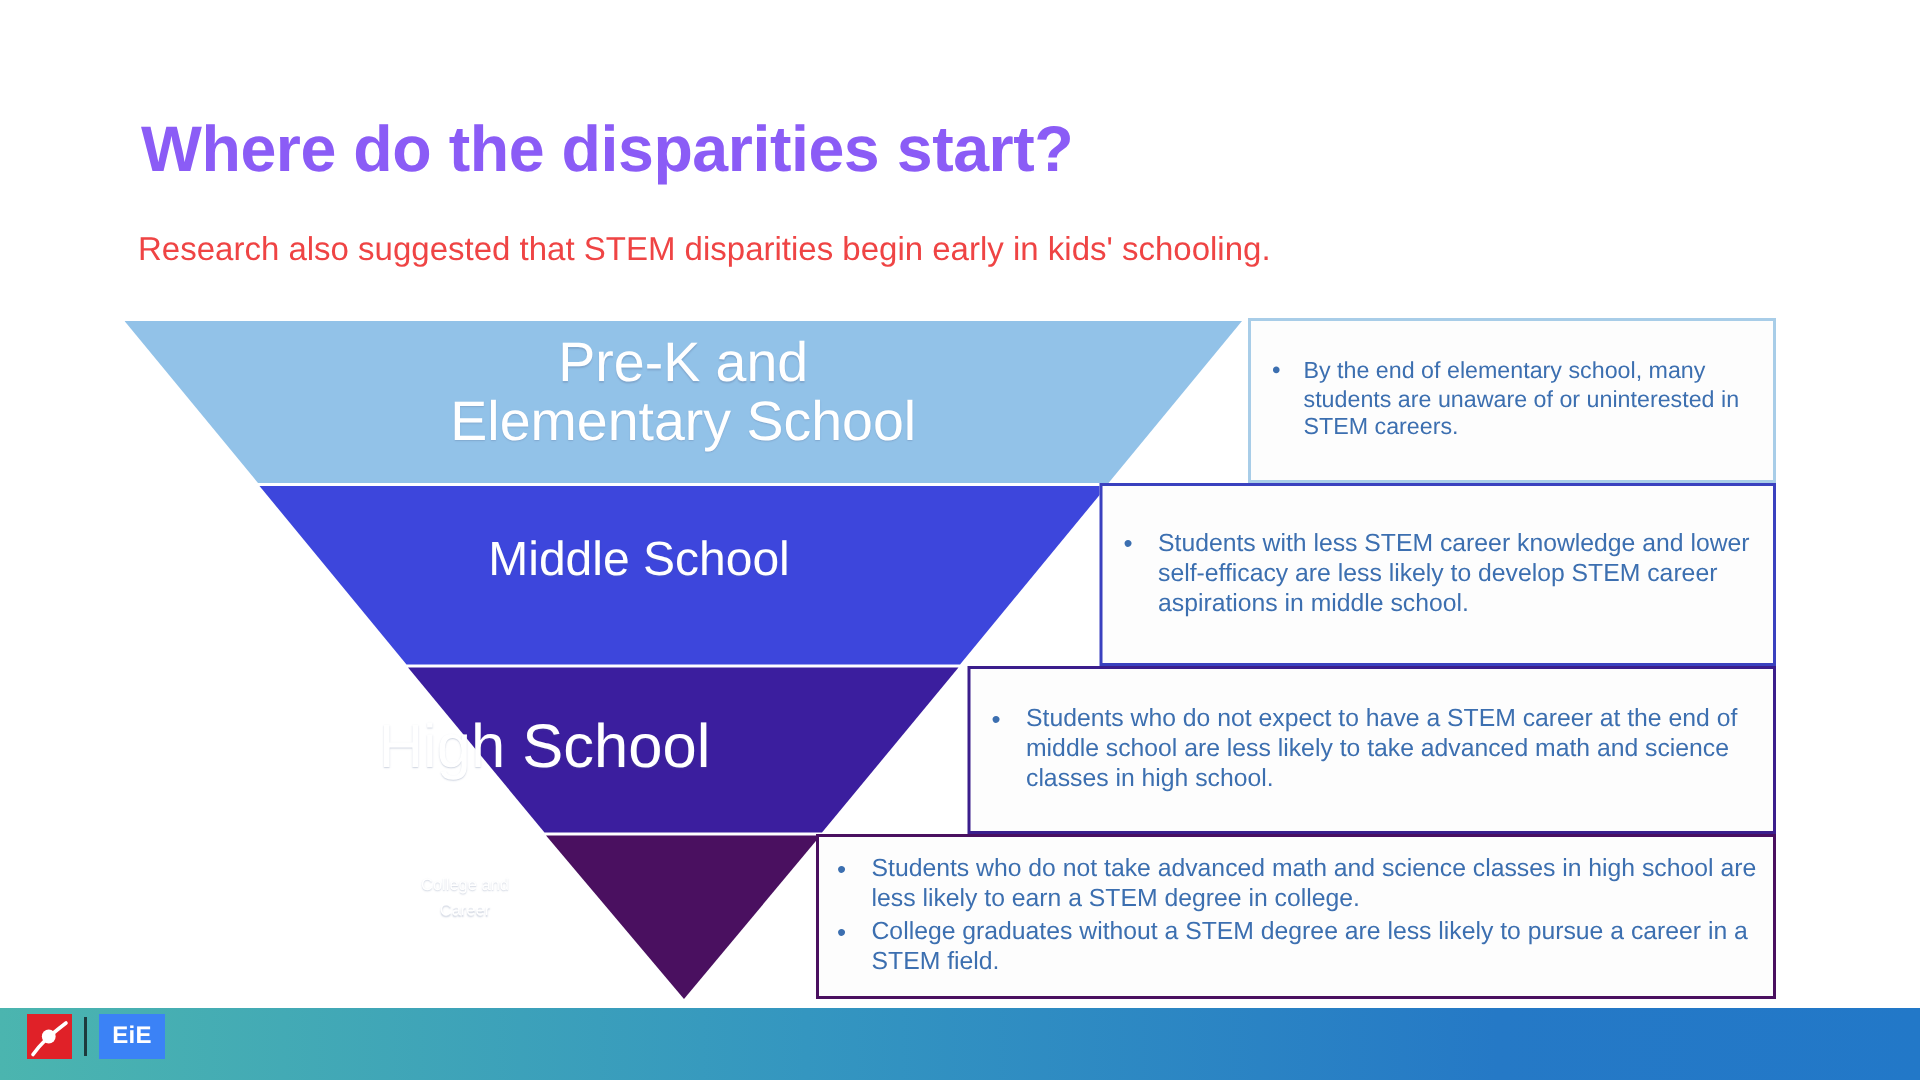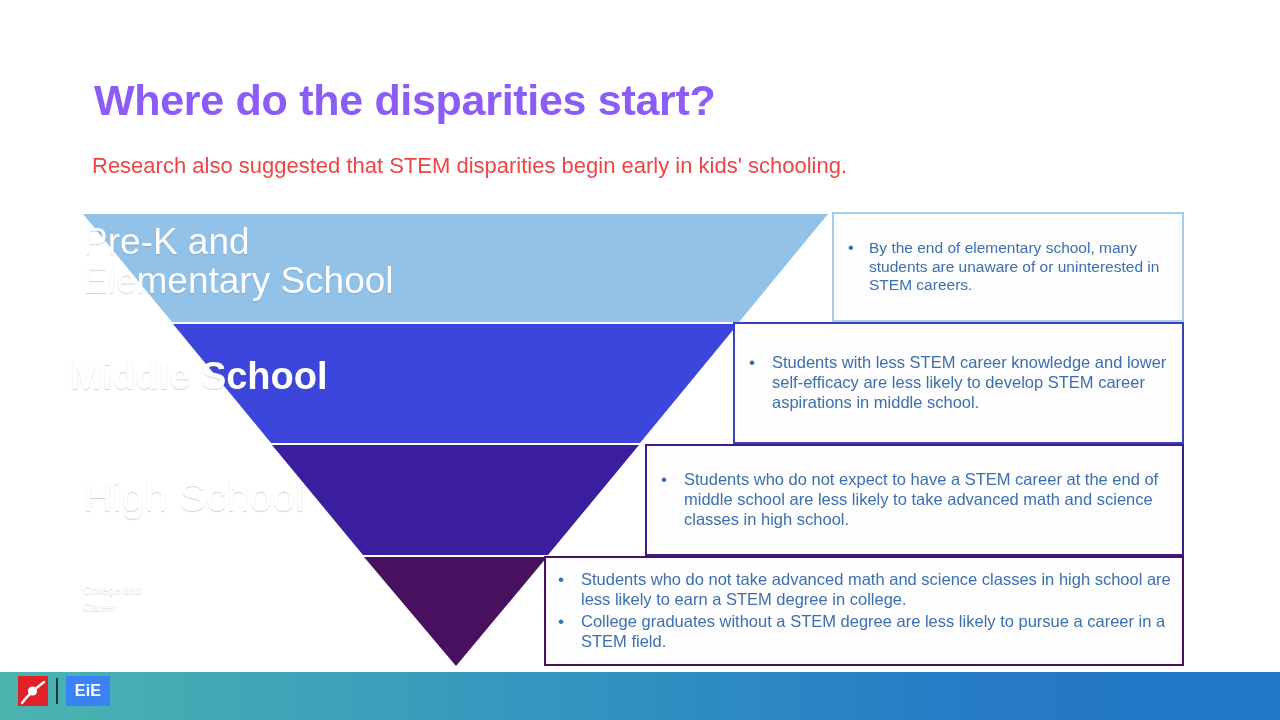--- a/index.html
+++ b/index.html
@@ -42,34 +42,33 @@
     left: 83px;
     top: 214px;
     width: 745px;
     height: 452px;
   }
   #funnel svg { display: block; }
 
   .funnel-label {
     position: absolute;
     color: #ffffff;
-    text-align: left;
+    text-align: center;
     line-height: 1.06;
     pointer-events: none;
     text-shadow: 0 1px 1px rgba(90,110,150,0.30);
     white-space: pre-line;
   }
   #funnel-label-0 {
     left: 83px; top: 222px; width: 745px;
     font-size: 37px;
   }
   #funnel-label-1 {
-    left: 70px; top: 356px; width: 684px;
-    font-size: 38px;
-    font-weight: bold;
+    left: 84px; top: 356px; width: 684px;
+    font-size: 32px;
   }
   #funnel-label-2 {
     left: 83px; top: 476px; width: 560px;
     font-size: 41px;
   }
   #funnel-label-3 {
     left: 83px; top: 582px; width: 454px;
     font-size: 11px;
     line-height: 1.55;
   }

